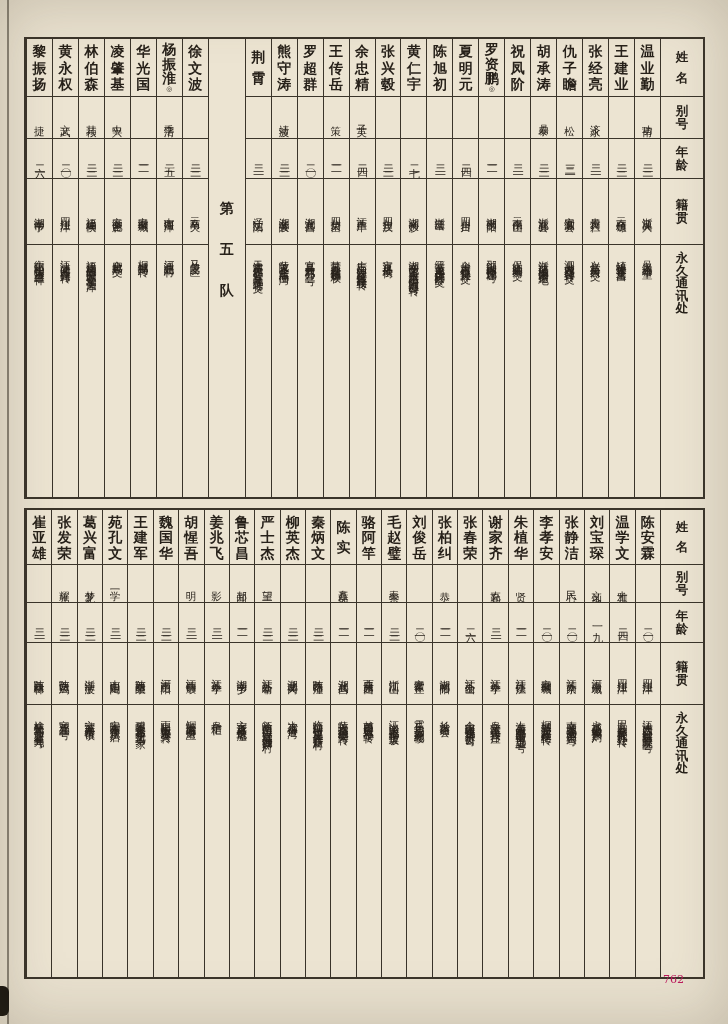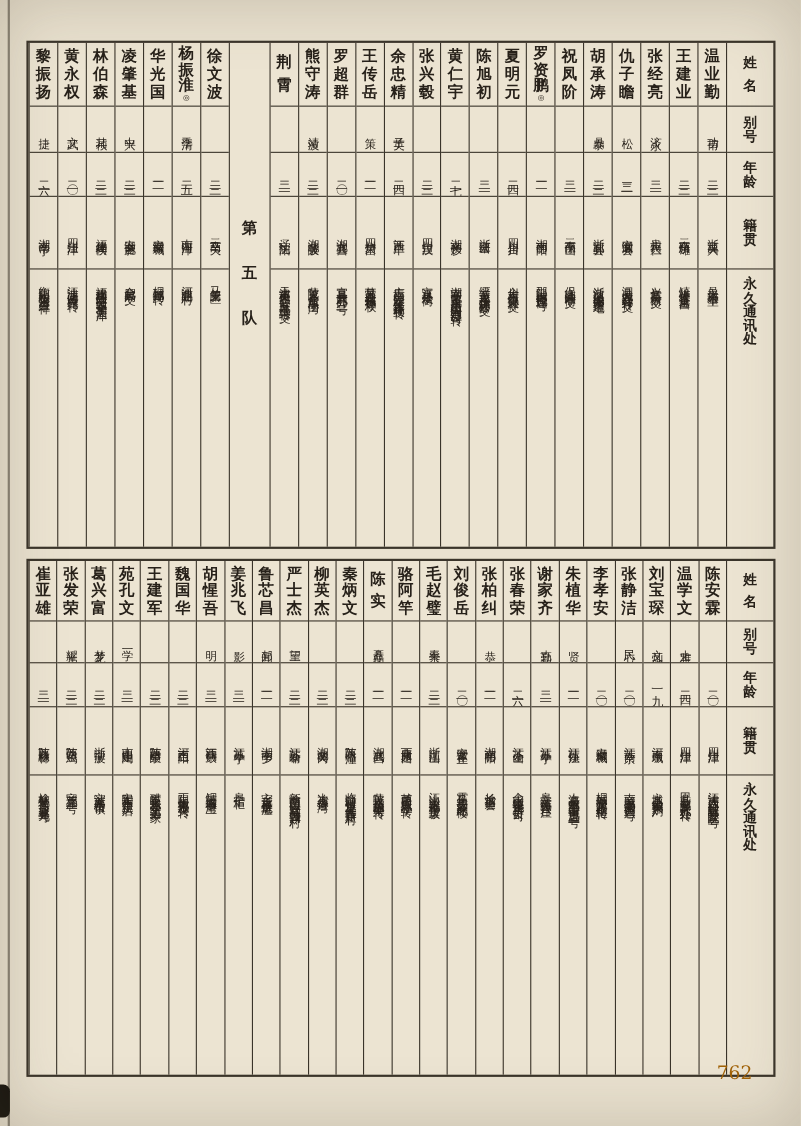--- a/index.html
+++ b/index.html
@@ -49,21 +49,21 @@
   .header-cell { font-weight:bold; }
   .header-cell span { line-height:1; font-size:12.5px; }
   .name-mark { font-size:7px; font-weight:normal; line-height:1; }
 
   .divider-label { height:100%; box-sizing:border-box; display:flex;
     flex-direction:column; align-items:center; justify-content:flex-start;
     padding-top:162px; gap:27px; font-size:14px; font-weight:bold; }
   .divider-label span { line-height:1; }
 
   .page-number { position:absolute; right:44px; bottom:38px;
-    font-family:"DejaVu Serif", serif; font-size:17px; color:#a16207; }
+    font-family:"DejaVu Serif", serif; font-size:11px; color:#be185d; }
 
   .gutter-line { position:absolute; left:7px; top:0; height:100%; width:2px;
     background:rgba(42,36,26,.5); }
   .corner-blob { position:absolute; left:0; top:986px; width:9px; height:30px;
     background:#16130d; border-radius:0 6px 6px 0; }
 </style>
 </head>
 <body>
 
 <div class="gutter-line"></div>

